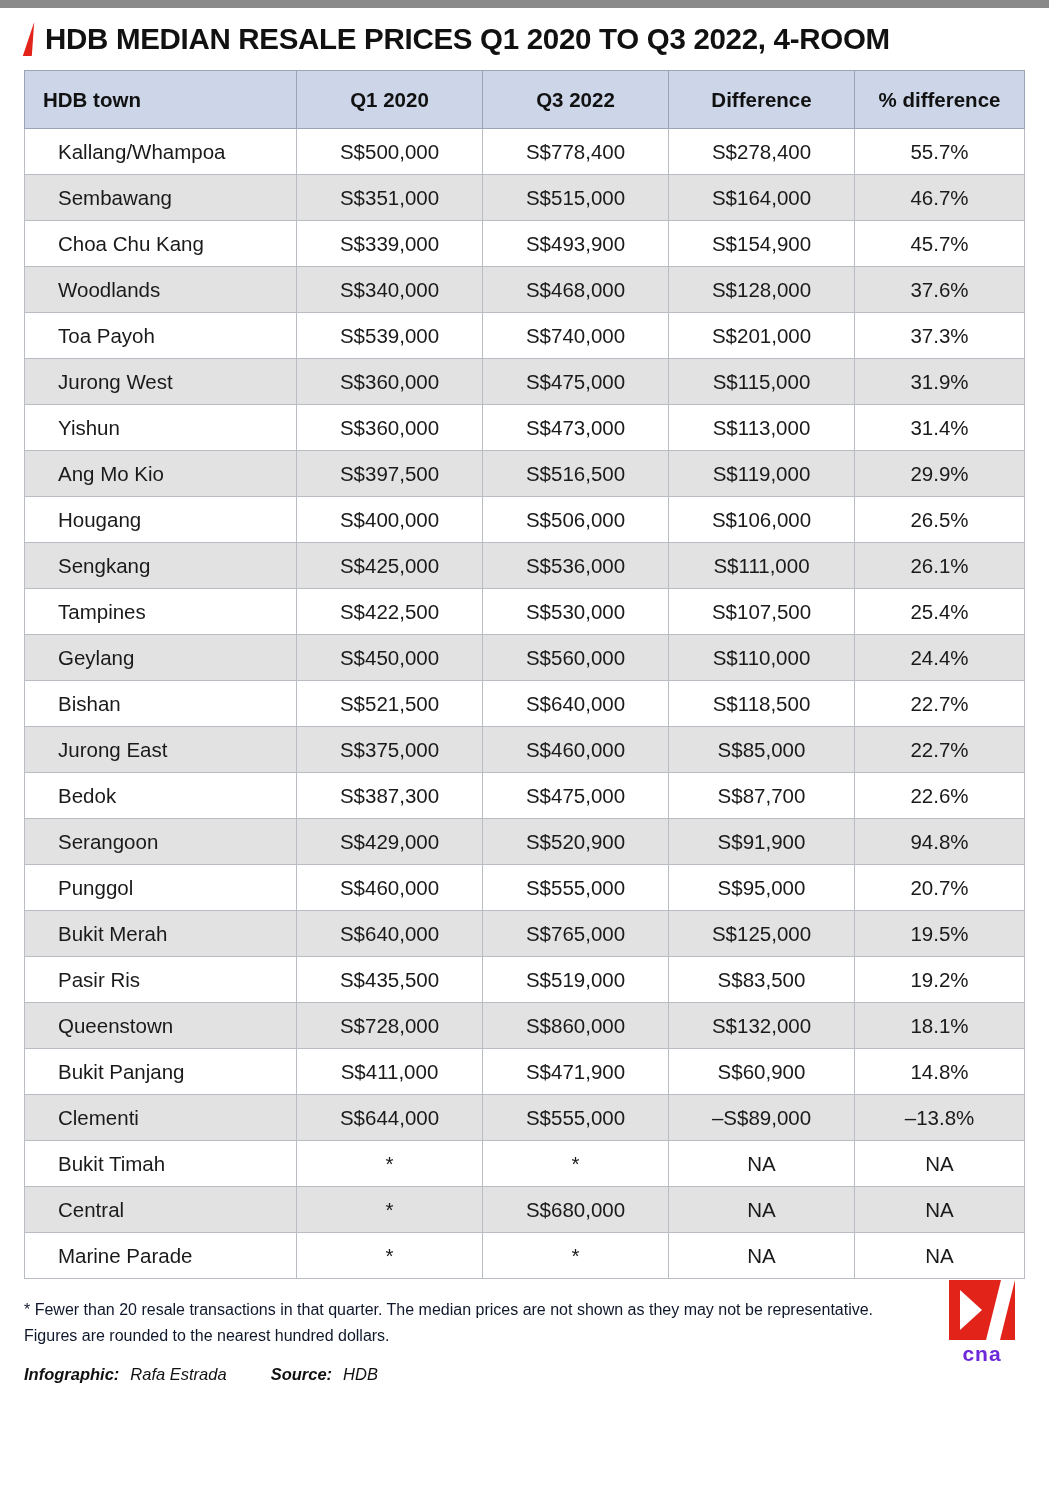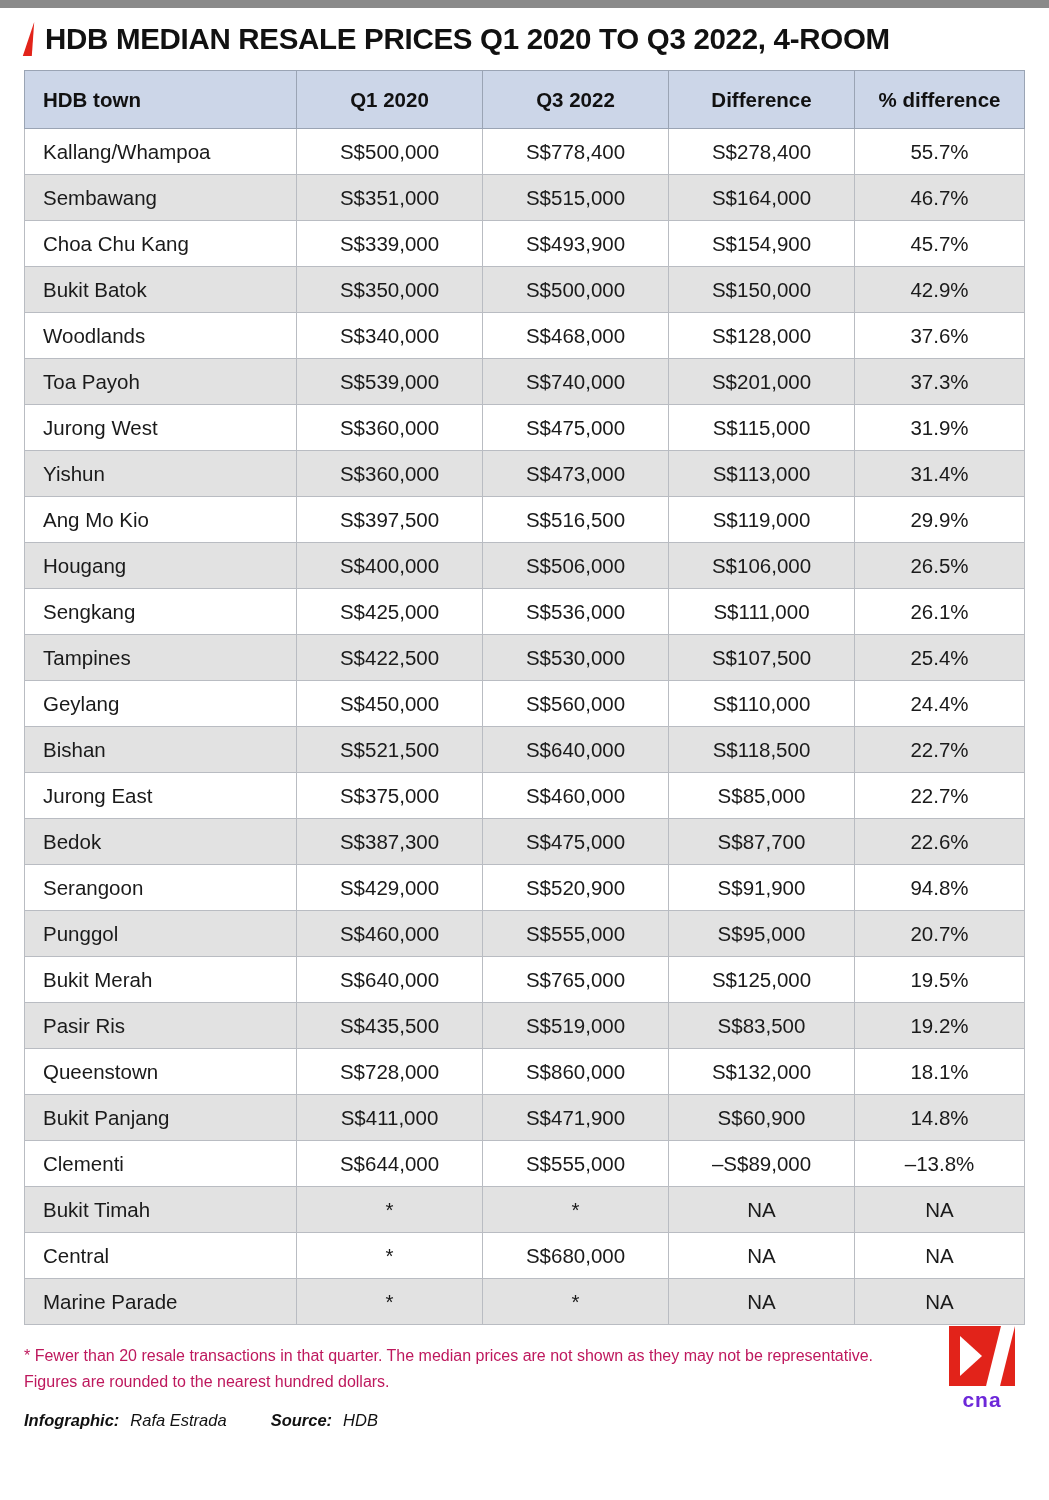--- a/index.html
+++ b/index.html
@@ -67,42 +67,42 @@
     height: 58px;
     color: #111;
     border-color: #9aa4b4;
   }
   thead th.town-head {
     text-align: left;
     padding-left: 18px;
   }
   tbody td.town {
     text-align: left;
-    padding-left: 18px;
+    padding-left: 33px;
   }
   tbody tr:nth-child(even) td {
     background: #e2e2e2;
   }
   tbody tr:nth-child(odd) td {
     background: #ffffff;
   }
   col.c-town { width: 272px; }
   col.c-q1   { width: 186px; }
   col.c-q3   { width: 186px; }
   col.c-diff { width: 186px; }
   col.c-pct  { width: 170px; }
 
   .footnotes {
     margin: 22px 0 0 24px;
     width: 1000px;
   }
   .footnotes p {
     margin: 0 0 8px 0;
     font-size: 16px;
-    color: #be185d;
+    color: #0f172a;
   }
   .credits {
     margin: 20px 0 0 24px;
     font-size: 16.5px;
     font-style: italic;
     color: #111;
     display: flex;
     gap: 11px;
     align-items: baseline;
   }
@@ -194,27 +194,20 @@
           <td>46.7%</td>
         </tr>
         <tr>
           <td class="town">Choa Chu Kang</td>
           <td>S$339,000</td>
           <td>S$493,900</td>
           <td>S$154,900</td>
           <td>45.7%</td>
         </tr>
         <tr>
-          <td class="town">Bukit Batok</td>
-          <td>S$350,000</td>
-          <td>S$500,000</td>
-          <td>S$150,000</td>
-          <td>42.9%</td>
-        </tr>
-        <tr>
           <td class="town">Woodlands</td>
           <td>S$340,000</td>
           <td>S$468,000</td>
           <td>S$128,000</td>
           <td>37.6%</td>
         </tr>
         <tr>
           <td class="town">Toa Payoh</td>
           <td>S$539,000</td>
           <td>S$740,000</td>

